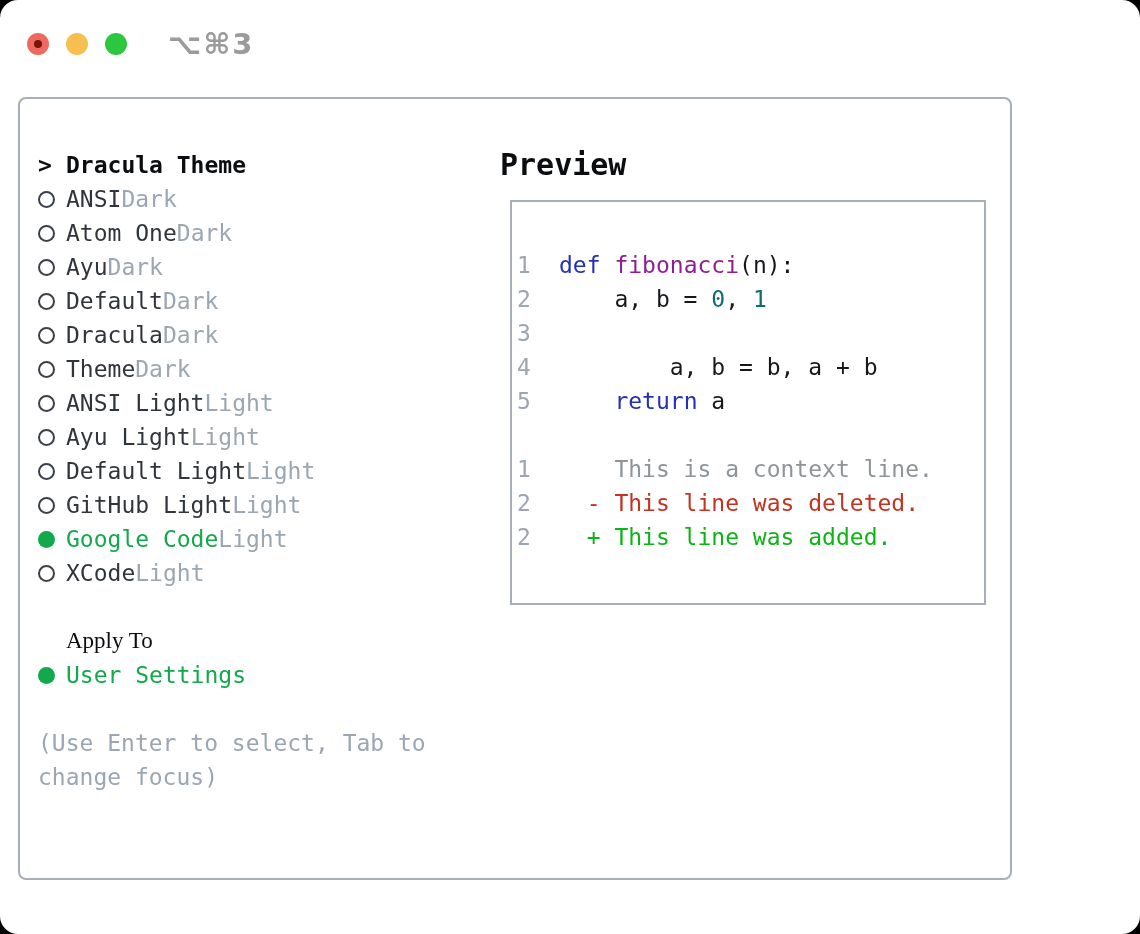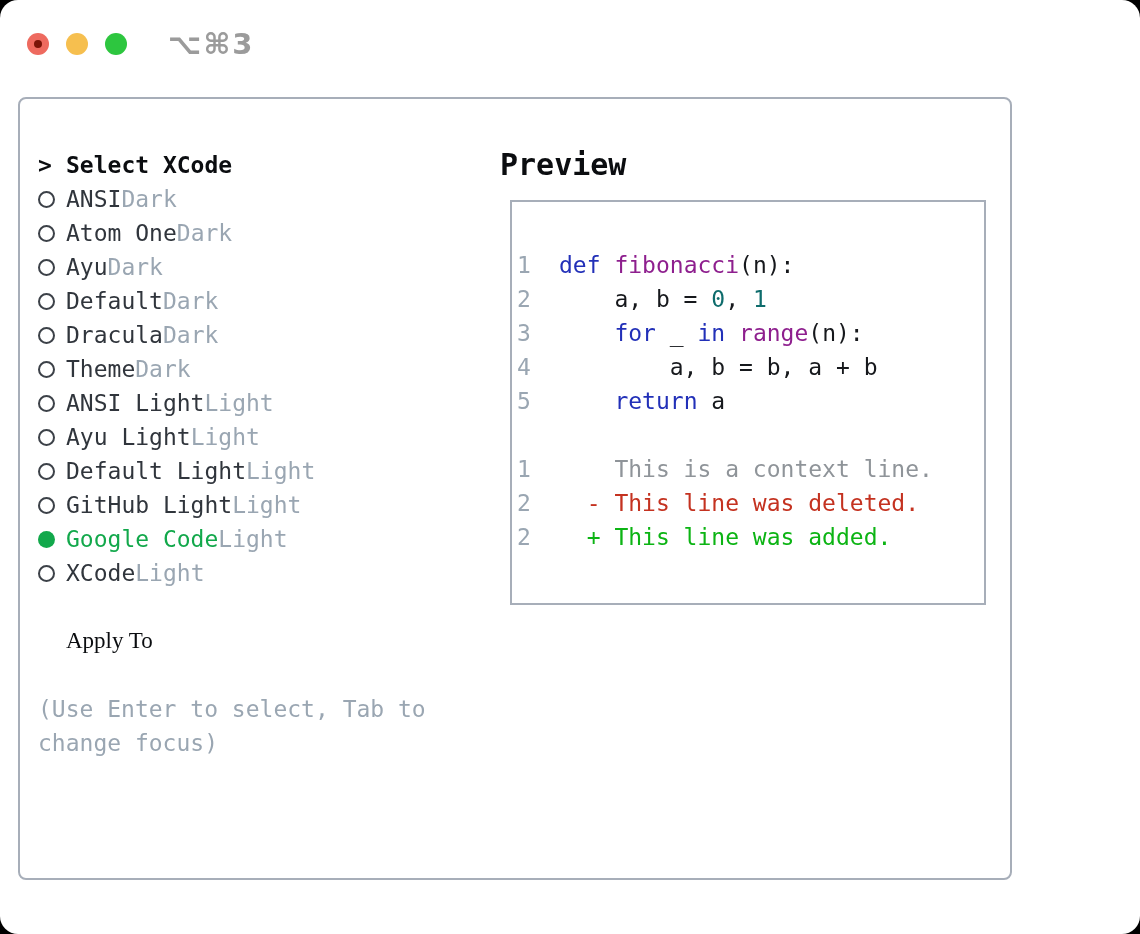--- a/index.html
+++ b/index.html
@@ -58,21 +58,21 @@
     <div class="traffic yellow"></div>
     <div class="traffic green"></div>
     <div class="shortcut">⌥⌘3</div>
   </div>
 
   <div class="panel">
 
     <div class="menu">
       <div class="row">
         <span class="marker"><span class="prompt">&gt;</span></span>
-        <span class="menu-title">Select XCode</span>
+        <span class="menu-title">Dracula Theme</span>
       </div>
 
       <div class="row theme-row">
         <span class="marker"><span class="radio ring"></span></span>
         <span class="theme-name">ANSI</span><span class="theme-variant">Dark</span>
       </div>
       <div class="row theme-row">
         <span class="marker"><span class="radio ring"></span></span>
         <span class="theme-name">Atom One</span><span class="theme-variant">Dark</span>
       </div>
@@ -116,34 +116,38 @@
         <span class="marker"><span class="radio ring"></span></span>
         <span class="theme-name">XCode</span><span class="theme-variant">Light</span>
       </div>
 
       <div class="spacer"></div>
 
       <div class="row">
         <span class="marker"></span>
         <span class="section-title">Apply To</span>
       </div>
+      <div class="row apply-row selected">
+        <span class="marker"><span class="radio dot"></span></span>
+        <span class="opt-label">User Settings</span>
+      </div>
 
       <div class="spacer"></div>
 
       <div class="row hint">(Use Enter to select, Tab to</div>
       <div class="row hint">change focus)</div>
     </div>
 
     <div class="preview-title">Preview</div>
 
     <div class="preview-box">
       <div class="code-wrap">
           <div class="code-line"><span class="line-num">1</span><span class="line-code"><span class="tok-keyword">def</span><span class="tok-plain"> </span><span class="tok-function">fibonacci</span><span class="tok-plain">(n):</span></span></div>
           <div class="code-line"><span class="line-num">2</span><span class="line-code"><span class="tok-plain">    a, b = </span><span class="tok-number">0</span><span class="tok-plain">, </span><span class="tok-number">1</span></span></div>
-          <div class="code-line"><span class="line-num">3</span><span class="line-code"><span class="tok-plain">    </span><span class="tok-keyword">for</span><span class="tok-plain"> _ </span><span class="tok-keyword">in</span><span class="tok-plain"> </span><span class="tok-function">range</span><span class="tok-plain">(n):</span></span></div>
+          <div class="code-line"><span class="line-num">3</span></div>
           <div class="code-line"><span class="line-num">4</span><span class="line-code"><span class="tok-plain">        a, b = b, a + b</span></span></div>
           <div class="code-line"><span class="line-num">5</span><span class="line-code"><span class="tok-plain">    </span><span class="tok-keyword">return</span><span class="tok-plain"> a</span></span></div>
           <div class="code-line"><span class="line-num"></span><span class="line-code"></span></div>
           <div class="code-line"><span class="line-num">1</span><span class="line-code"><span class="tok-context">    This is a context line.</span></span></div>
           <div class="code-line"><span class="line-num">2</span><span class="line-code"><span class="tok-deleted">  - This line was deleted.</span></span></div>
           <div class="code-line"><span class="line-num">2</span><span class="line-code"><span class="tok-added">  + This line was added.</span></span></div>
         </div>
     </div>
 
   </div>

